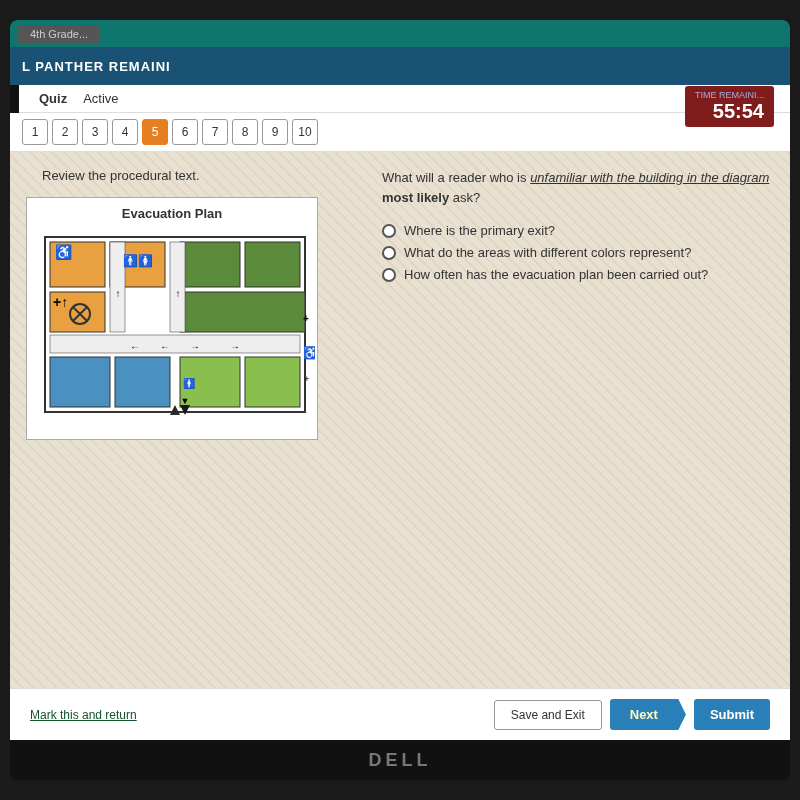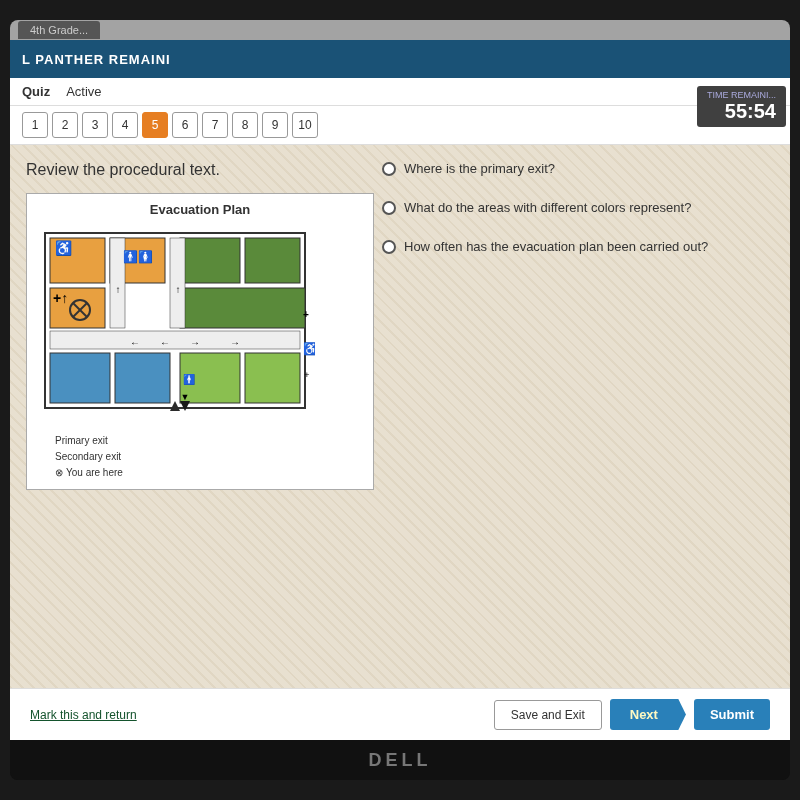--- a/index.html
+++ b/index.html
@@ -21,22 +21,22 @@
       background: #111;
       border-radius: 8px;
       display: flex;
       flex-direction: column;
       overflow: hidden;
       position: relative;
     }
 
     
     .browser-bar {
-      background: #a3a3a3;
-      height: 20px;
+      background: #0f766e;
+      height: 27px;
       display: flex;
       align-items: center;
       padding: 0 8px;
     }
     .browser-tab {
       background: #555;
       color: #ccc;
       font-size: 11px;
       padding: 3px 12px;
       border-radius: 3px 3px 0 0;
@@ -54,42 +54,43 @@
       color: white;
       font-size: 13px;
       font-weight: bold;
       letter-spacing: 1px;
     }
 
     
     .quiz-nav {
       background: white;
       display: flex;
-      padding: 6px 12px;
+      padding: 6px 20px;
       border-bottom: 1px solid #ddd;
       gap: 16px;
+      margin-left: 9px;
     }
     .quiz-label {
       font-size: 13px;
       color: #333;
       font-weight: bold;
     }
     .active-label {
       font-size: 13px;
       color: #333;
     }
 
     
     .timer-area {
       position: absolute;
       top: 66px;
-      right: 4px;
+      right: 16px;
       text-align: right;
       color: white;
-      background: #404040;
+      background: #7f1d1d;
       padding: 4px 10px;
       border-radius: 3px;
     }
     .timer-label {
       font-size: 9px;
       color: #aad;
     }
     .timer-value {
       font-size: 20px;
       font-weight: bold;
@@ -147,31 +148,32 @@
     }
 
     
     .left-col {
       width: 340px;
       display: flex;
       flex-direction: column;
       gap: 10px;
     }
     .review-text {
-      font-size: 16px;
+      font-size: 13px;
       color: #333;
       margin-bottom: 4px;
+      margin-left: 16px;
     }
 
     
     .evac-diagram {
       background: white;
       border: 1px solid #aaa;
       padding: 8px;
-      width: 348px;
+      width: 292px;
     }
     .evac-title {
       text-align: center;
       font-size: 13px;
       font-weight: bold;
       color: #333;
       margin-bottom: 6px;
     }
     .evac-map {
       width: 280px;
@@ -202,21 +204,21 @@
       font-style: italic;
       text-decoration: underline;
     }
     .question-text strong {
       font-weight: bold;
     }
 
     .answer-options {
       display: flex;
       flex-direction: column;
-      gap: 24px;
+      gap: 7px;
     }
     .answer-option {
       display: flex;
       align-items: flex-start;
       gap: 8px;
       cursor: pointer;
     }
     .radio-circle {
       width: 14px;
       height: 14px;
@@ -390,29 +392,27 @@
             <text x="268" y="130" font-size="12">♿</text>
 
             <text x="18" y="80" font-size="14" font-weight="bold">+↑</text>
             <text x="268" y="95" font-size="10" font-weight="bold">+</text>
 
             <text x="148" y="160" font-size="10">🚹</text>
 
             <polygon points="135,188 145,188 140,178" fill="#2a2a2a"></polygon>
 
           </svg>
-          <div class="evac-legend">
-            <div>Primary exit</div>
-            <div>Secondary exit</div>
-            <div>⊗ You are here</div>
-          </div>
         </div>
       </div>
 
       <div class="right-col">
+        <div class="question-text">
+          What will a reader who is <em>unfamiliar with the building in the diagram</em> <strong>most likely</strong> ask?
+        </div>
 
         <div class="answer-options">
           <div class="answer-option">
             <div class="radio-circle"></div>
             <span class="answer-text">Where is the primary exit?</span>
           </div>
           <div class="answer-option">
             <div class="radio-circle"></div>
             <span class="answer-text">What do the areas with different colors represent?</span>
           </div>

